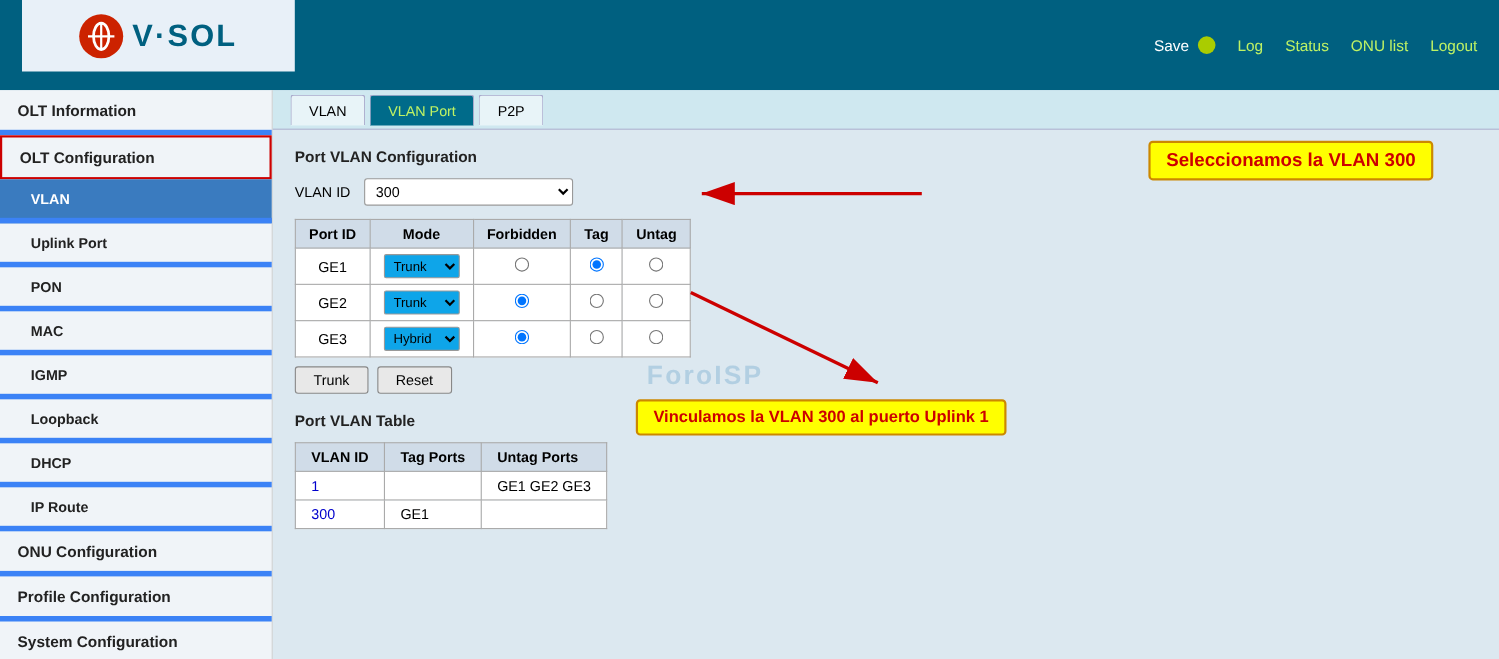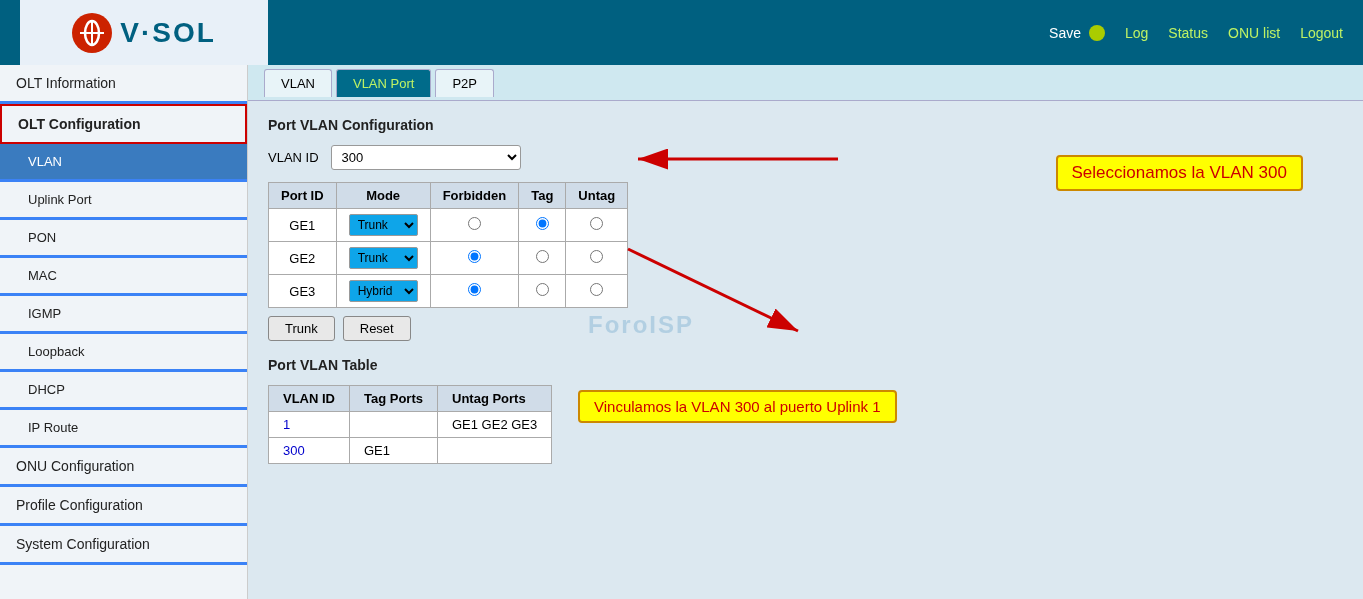--- a/index.html
+++ b/index.html
@@ -1,22 +1,22 @@
 <!DOCTYPE html>
 <html><head>
   <meta charset="utf-8">
   <style>
     * { box-sizing: border-box; margin: 0; padding: 0; }
     body { font-family: Arial, sans-serif; font-size: 13px; background: #d6e4f0; width: 1363px; min-height: 599px; }
 
     
     .header {
-      display: flex; align-items: center;
+      display: flex; 
       background: #006080;
-      height: 65px;
+      height: 82px;
       padding: 0 20px;
     }
     .logo-area {
       background: #e8f0f8;
       width: 248px;
       height: 65px;
       display: flex; align-items: center; justify-content: center;
     }
     .logo-text {
       font-size: 28px; font-weight: bold; color: #006080; letter-spacing: 2px;
@@ -47,21 +47,22 @@
       width: 248px; min-height: 534px;
       background: #f0f4f8;
       border-right: 1px solid #ccc;
       flex-shrink: 0;
     }
     .sidebar-item {
       padding: 10px 16px;
       cursor: pointer;
       font-size: 14px;
       color: #222;
-      border-bottom: 3px solid #3b82f6;
+      border-bottom: 5px solid #3b82f6;
+      font-weight: bold;
     }
     .sidebar-item.active-parent {
       border: 2px solid #cc0000;
       background: #f0f4f8;
       font-weight: bold;
     }
     .sidebar-item.active {
       background: #3a7bbf;
       color: white;
       padding-left: 28px;
@@ -118,26 +119,25 @@
       border: 1px solid #aaa; padding: 5px 14px; text-align: left;
       background: white;
     }
     .pvlan-table th { background: #d0dce8; font-weight: bold; }
     .pvlan-table td.link { color: #0000cc; }
     .annotation-box {
       position: absolute;
       background: #ffff00;
       border: 2px solid #cc8800;
       padding: 6px 14px;
-      font-weight: normal;
+      font-weight: bold;
       font-size: 16px;
       color: #cc0000;
       border-radius: 4px;
       white-space: nowrap;
-      margin-top: 44px;
     }
 
     
     .watermark {
       position: absolute;
       font-size: 24px;
       font-weight: bold;
       color: rgba(100,160,200,0.35);
       pointer-events: none;
       letter-spacing: 2px;

